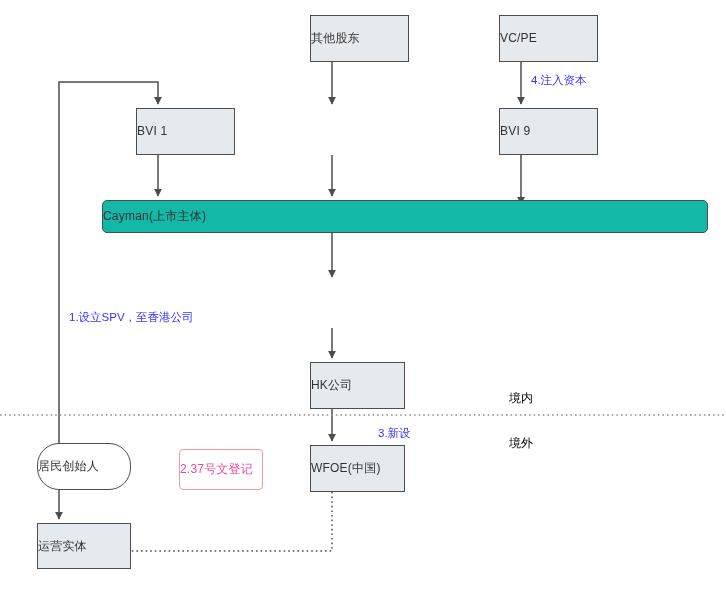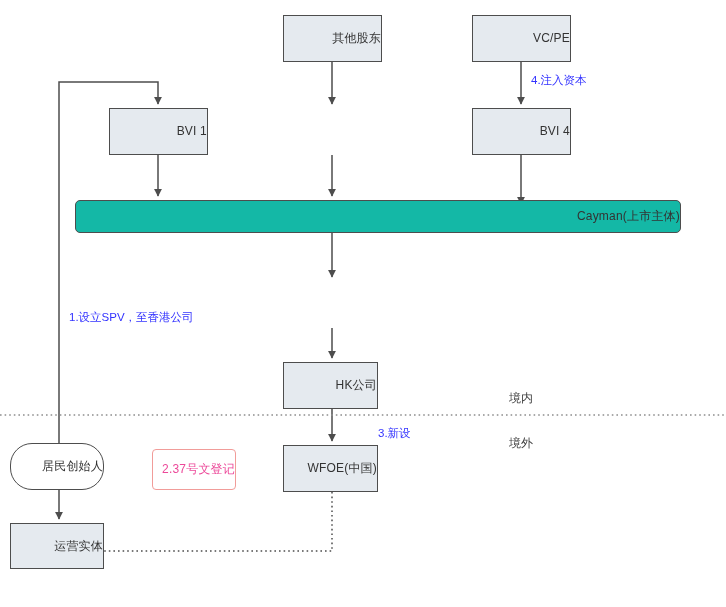--- a/index.html
+++ b/index.html
@@ -23,26 +23,27 @@
     top: 0;
     width: 726px;
     height: 607px;
     pointer-events: none;
   }
   .node {
     position: absolute;
     box-sizing: border-box;
     display: flex;
     align-items: center;
-    justify-content: flex-end;
+    justify-content: flex-start;
     font-size: 12px;
     color: #333333;
     text-align: center;
     line-height: 1.2;
     letter-spacing: 0.2px;
+    margin-left: 27px;
   }
   .node-box {
     background: #e5eaef;
     border: 1.6px solid #4d4d4d;
   }
   .node-green {
     background: #14b8a6;
     border: 1.6px solid #4d4d4d;
     border-radius: 5px;
   }
@@ -60,21 +61,21 @@
   }
   .label-blue {
     position: absolute;
     color: #3333ff;
     font-size: 11.5px;
     white-space: nowrap;
     line-height: 1.2;
   }
   .label-plain {
     position: absolute;
-    color: #404040;
+    color: #000000;
     font-size: 12px;
     white-space: nowrap;
     line-height: 1.2;
   }
 </style>
 </head>
 <body>
 
 <div id="canvas">
 
@@ -120,21 +121,21 @@
   <div class="node node-box" style="left:472px; top:15px; width:99px; height:47px;">
     <span>VC/PE</span>
   </div>
 
   <div class="node node-box" style="left:109px; top:108px; width:99px; height:47px;">
     <span>BVI 1</span>
   </div>
 
 
   <div class="node node-box" style="left:472px; top:108px; width:99px; height:47px;">
-    <span>BVI 4</span>
+    <span>BVI 9</span>
   </div>
 
   <div class="node node-green" style="left:75px; top:200px; width:606px; height:33px;">
     <span>Cayman(上市主体)</span>
   </div>
 
 
   <div class="node node-box" style="left:283px; top:445px; width:95px; height:47px;">
     <span>WFOE(中国)</span>
   </div>

